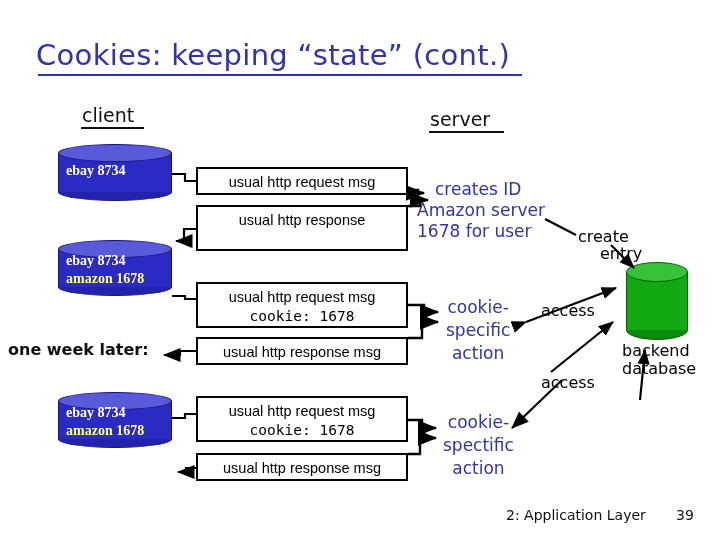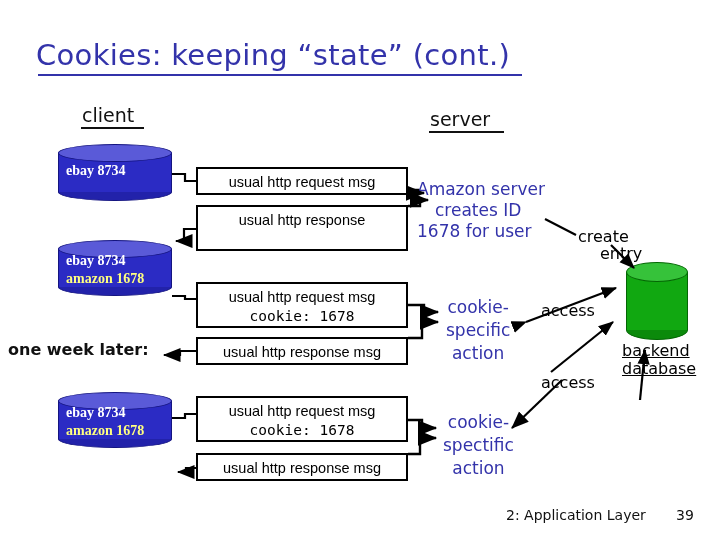--- a/index.html
+++ b/index.html
@@ -204,21 +204,21 @@
     font-family: "DejaVu Sans", sans-serif;
     font-size: 16px;
     color: #000000;
     white-space: nowrap;
     line-height: 17px;
   }
   #create-entry-note { left: 578px; top: 228px; }
   #create-entry-note .ln2 { padding-left: 22px; display: block; }
   #access-note-1 { left: 541px; top: 302px; }
   #access-note-2 { left: 541px; top: 374px; }
-  #backend-db-label { left: 622px; top: 342px; line-height: 18px; text-decoration: underline; }
+  #backend-db-label { left: 622px; top: 342px; line-height: 18px; }
   #backend-db-label .ln { display: block; }
 
   
   #backend-db {
     position: absolute;
     left: 626px;
     top: 262px;
     width: 62px;
     height: 78px;
   }
@@ -390,22 +390,22 @@
   <div class="msgbox" id="msg-5">
     <div class="m1">usual http request msg</div>
     <div class="m2">cookie:  1678</div>
   </div>
 
   <div class="msgbox" id="msg-6">
     <div class="m1">usual http response msg</div>
   </div>
 
   <div class="server-text" id="amazon-server-note">
+    <span class="ln ln2">creates ID</span>
     <span class="ln">Amazon server</span>
-    <span class="ln ln2">creates ID</span>
     <span class="ln">1678 for user</span>
   </div>
 
   <div class="black-note" id="create-entry-note">
     <span>create</span>
     <span class="ln2">entry</span>
   </div>
 
   <div class="server-text" id="cookie-action-1">
     <div>cookie-</div>

